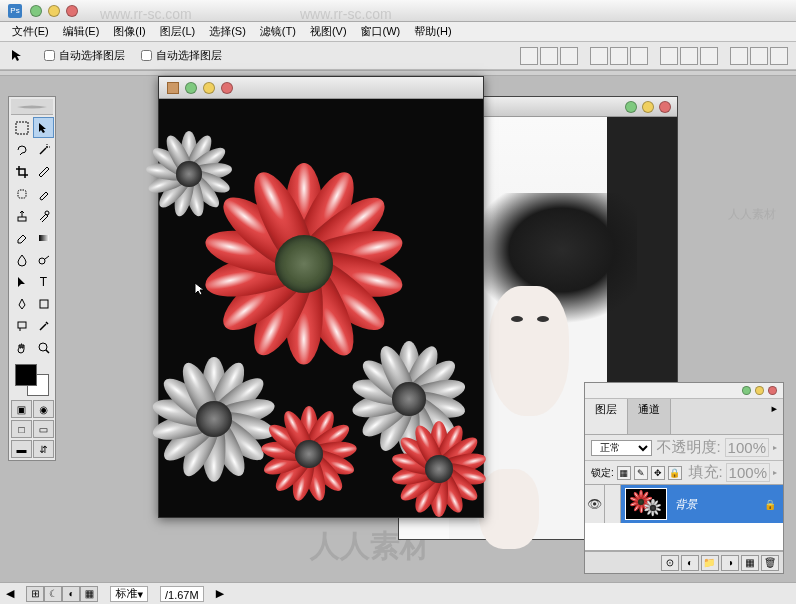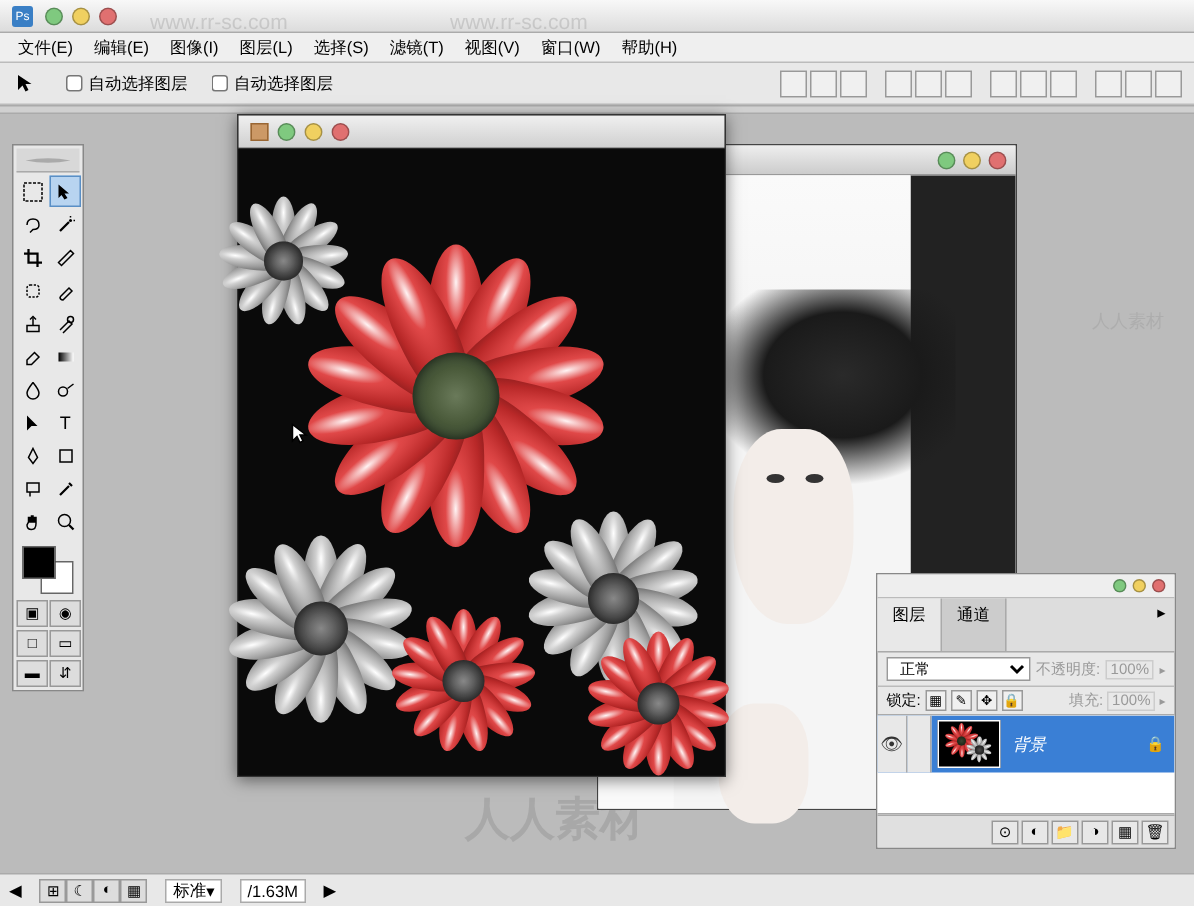--- a/index.html
+++ b/index.html
@@ -72,21 +72,21 @@
     
     
     .layers-panel { position: absolute; right: 12px; top: 306px; width: 200px; background: #e8e8e8; border: 1px solid #888; }
     .lp-traffic { height: 16px; background: #eee; display: flex; justify-content: flex-end; align-items: center; padding: 0 6px; gap: 4px; border-bottom: 1px solid #bbb; }
     .lp-tabs { display: flex; height: 36px; background: #ddd; border-bottom: 1px solid #aaa; }
     .lp-tab { padding: 3px 10px; background: #ccc; border-right: 1px solid #aaa; font-size: 11px; cursor: pointer; }
     .lp-tab.active { background: #e8e8e8; }
     .lp-tab-arrow { margin-left: auto; padding: 3px 6px; }
     .lp-opts { display: flex; align-items: center; padding: 3px 6px; gap: 4px; border-bottom: 1px solid #bbb; font-size: 10px; }
     .lp-select { flex: 1; height: 16px; border: 1px solid #999; background: #fff; padding: 0 4px; font-size: 10px; }
-    .lp-opacity { color: #999; font-size: 10px; }
+    .lp-opacity { color: #999; font-size: 15px; }
     .lp-locks { display: flex; align-items: center; padding: 2px 6px; gap: 3px; border-bottom: 1px solid #aaa; font-size: 10px; }
     .lock-icon { width: 14px; height: 14px; border: 1px solid #999; background: #f0f0f0; font-size: 9px; display: flex; align-items: center; justify-content: center; }
     .lp-list { height: 66px; background: #fff; border-bottom: 1px solid #aaa; overflow: hidden; }
     .layer-row { display: flex; align-items: center; height: 38px; background: #3a7fd5; color: #fff; }
     .vis-col { width: 20px; height: 100%; background: #e8e8e8; border-right: 1px solid #aaa; display: flex; align-items: center; justify-content: center; font-size: 12px; color: #333; }
     .link-col { width: 16px; height: 100%; background: #e8e8e8; border-right: 1px solid #aaa; }
     .thumb { width: 42px; height: 32px; background: #000; border: 1px solid #fff; margin: 0 4px; position: relative; overflow: hidden; }
     .layer-name { flex: 1; font-style: italic; font-size: 11px; padding-left: 4px; }
     .layer-lock { margin-right: 6px; font-size: 10px; }
     .lp-footer { height: 22px; background: #e0e0e0; display: flex; align-items: center; justify-content: flex-end; padding: 0 4px; gap: 2px; border-top: 1px solid #aaa; }
@@ -533,15 +533,15 @@
 
 <div class="statusbar">
   <span>◀</span>
   <div class="sb-tabs">
     <span class="sb-tab">⊞</span>
     <span class="sb-tab">☾</span>
     <span class="sb-tab">◐</span>
     <span class="sb-tab">▦</span>
   </div>
   <span class="sb-field"><span>标准</span> ▾</span>
-  <span class="sb-field">/1.63M</span>
+  <span class="sb-field">/1.67M</span>
   <span>▶</span>
 </div>
 
 </body></html>

